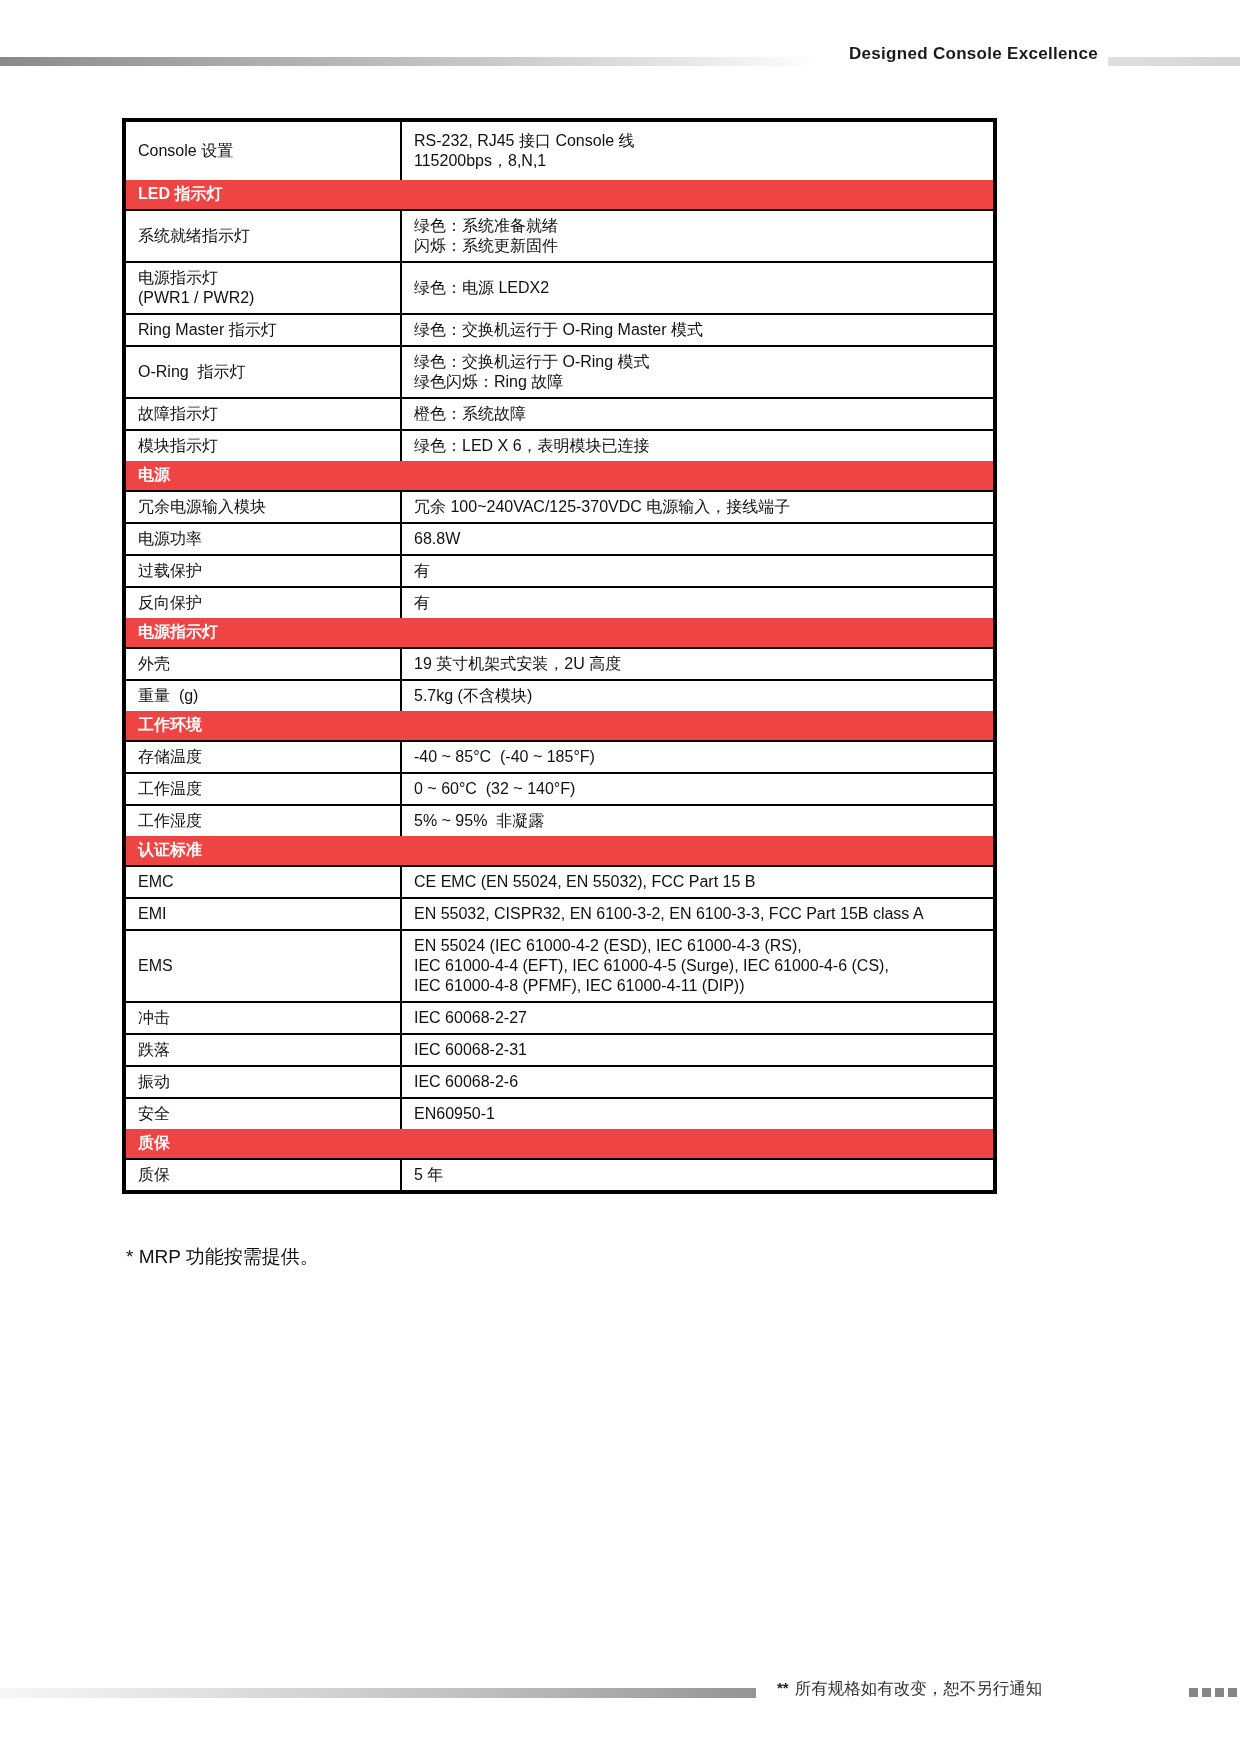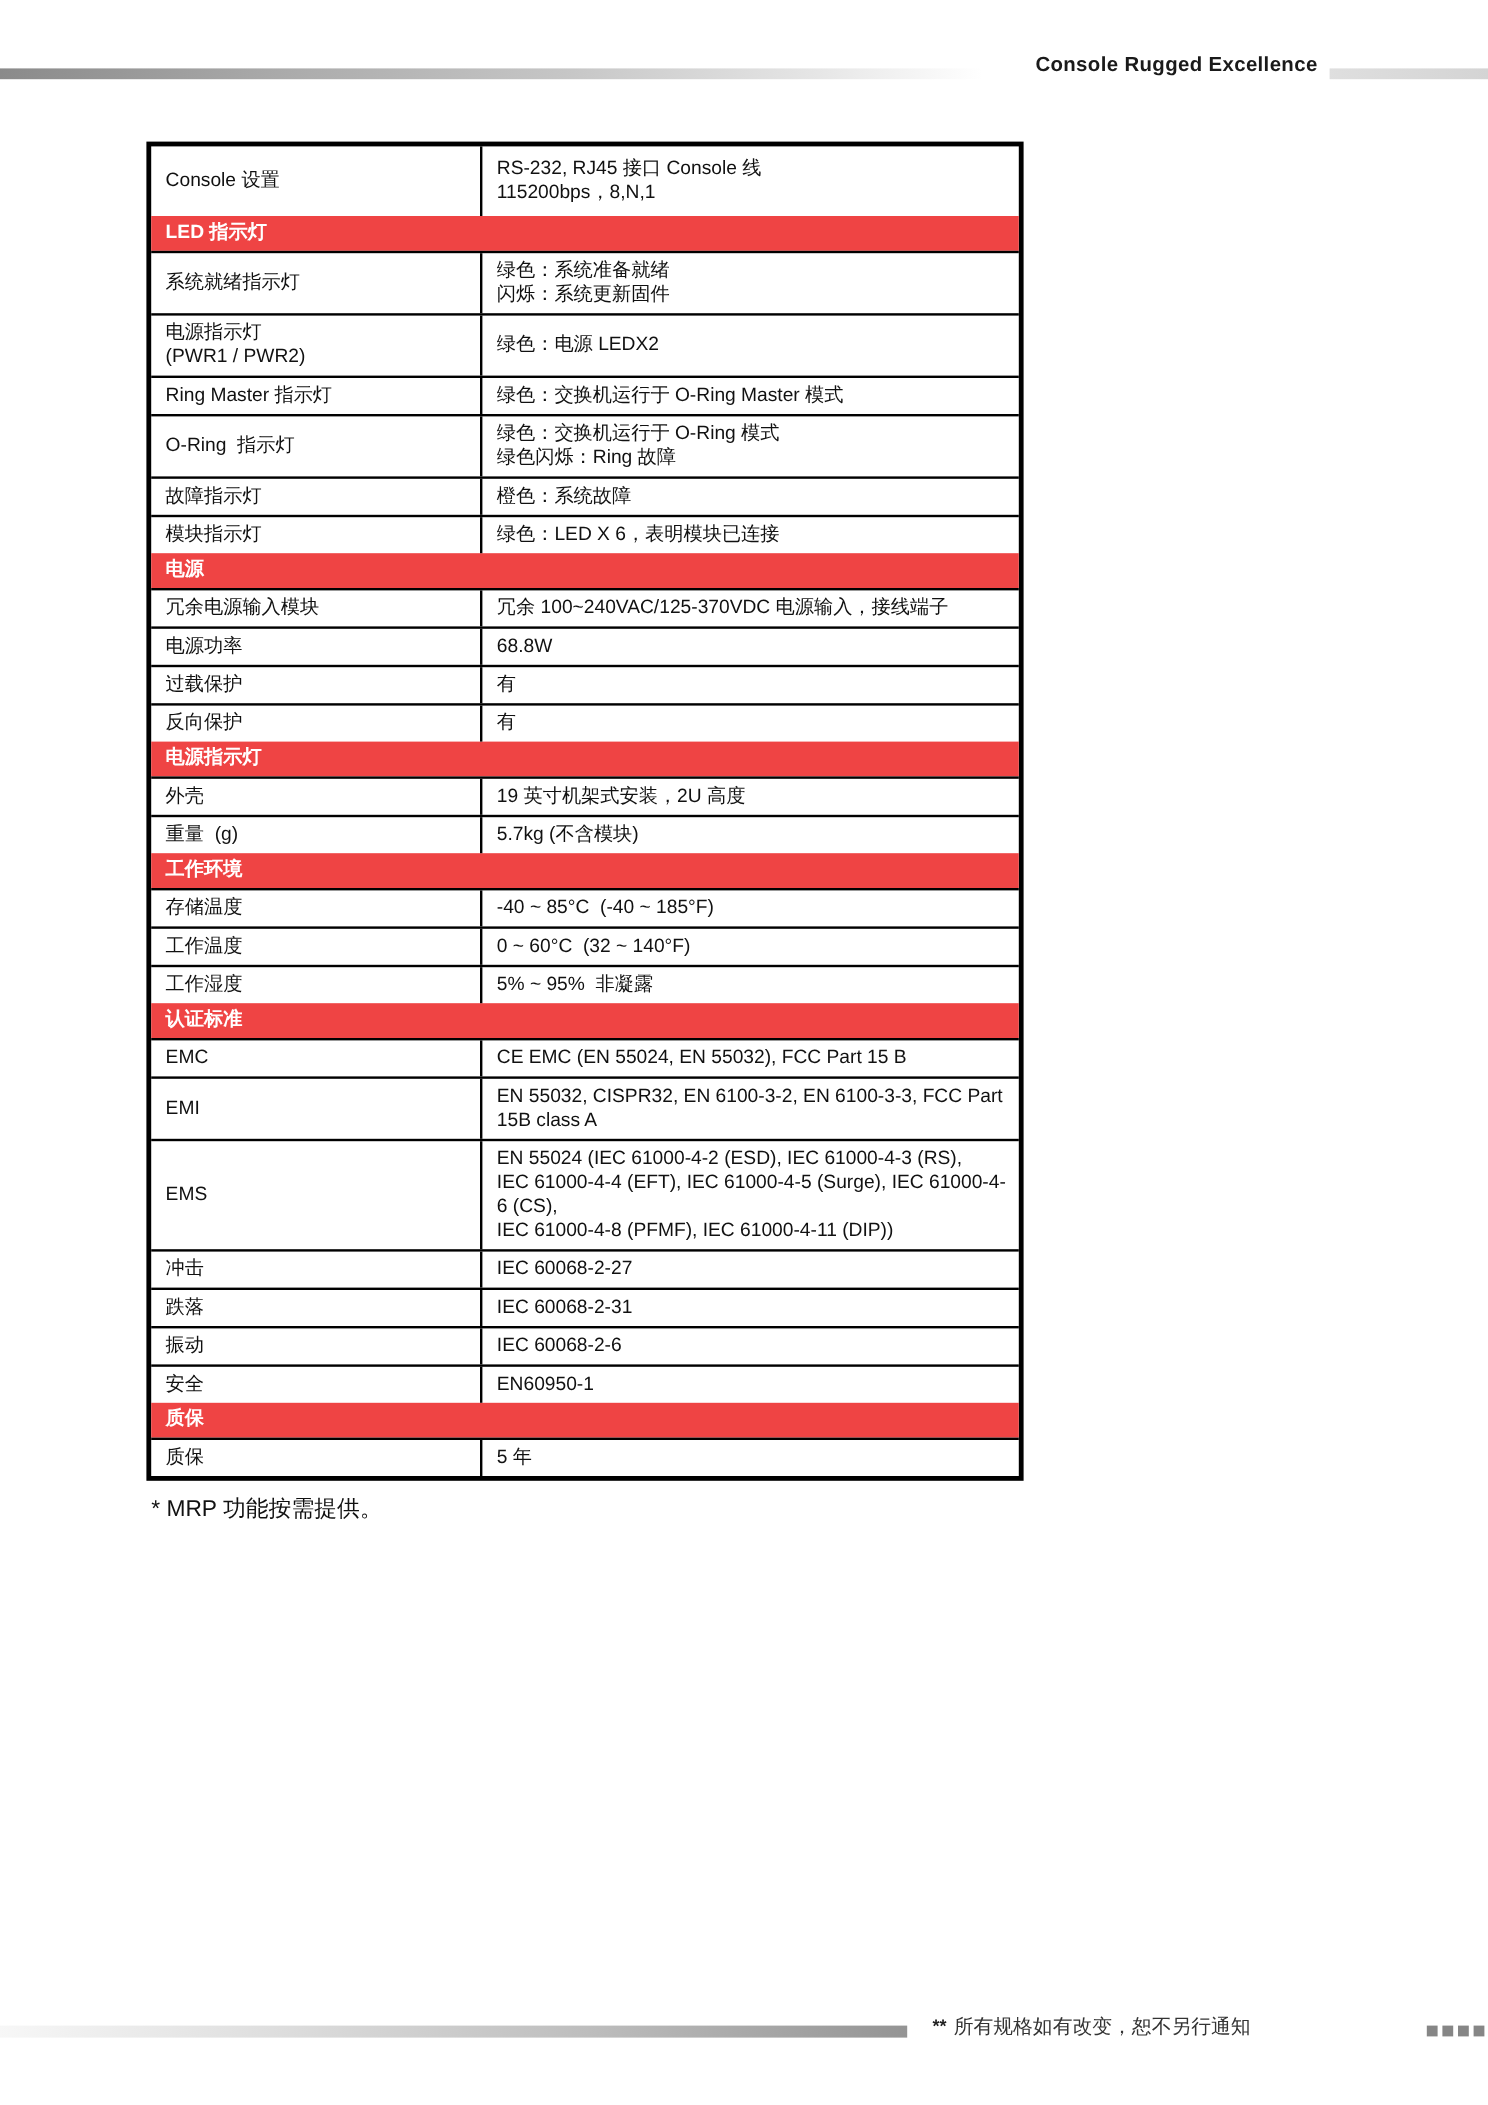--- a/index.html
+++ b/index.html
@@ -25,21 +25,21 @@
     background: #ffffff;
     padding: 2px 10px 4px 10px;
     font-size: 17px; font-weight: bold; color: #1a1a1a;
     letter-spacing: 0.3px;
     white-space: nowrap;
   }
 
   
   .spec-table {
     position: absolute; left: 122px; top: 118px;
-    width: 731px;
+    width: 875px;
     border: 4px solid #000000;
     background: #ffffff;
     font-size: 16px; line-height: 20px;
   }
   .tr { display: flex; align-items: stretch; border-top: 2px solid #000000; }
   .tr:first-child { border-top: none; }
   .tr.section {
     background: #ef4444; color: #ffffff;
     font-weight: bold;
     border-top: none;
@@ -91,21 +91,21 @@
     display: flex; gap: 4px;
   }
   .footer-squares .square {
     width: 9px; height: 9px; background: #868686; display: inline-block;
   }
 </style>
 </head>
 <body>
 
 <div class="top-rule"></div>
-<div class="header-title">Console Rugged Excellence</div>
+<div class="header-title">Designed Console Excellence</div>
 
 <div class="spec-table" id="spec-table">
     <div class="tr first-row">
       <div class="td label">Console 设置</div>
       <div class="td value">RS-232, RJ45 接口 Console 线
 115200bps，8,N,1</div>
     </div>
     <div class="tr section">
       <div class="section-label">LED 指示灯</div>
     </div>

